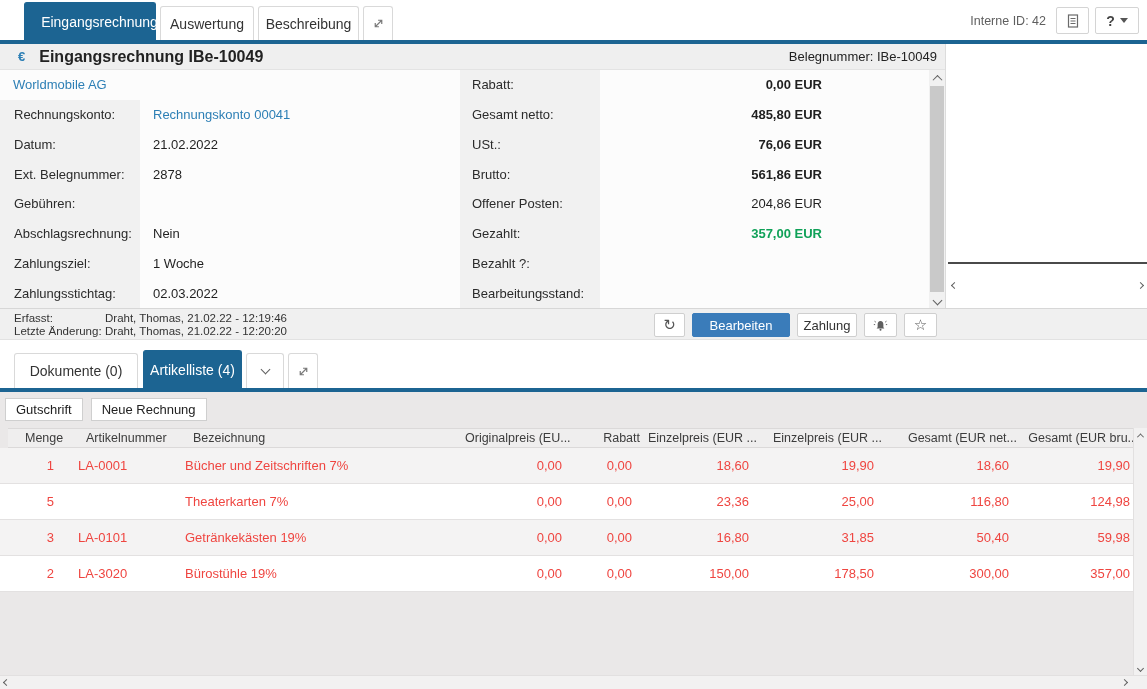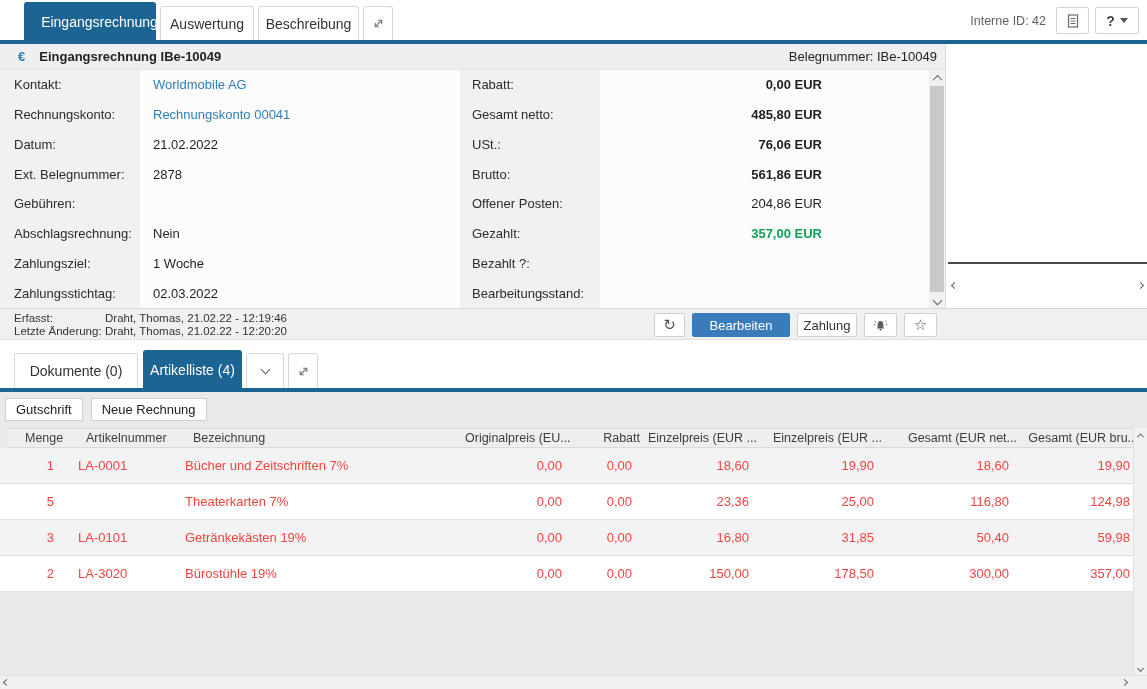--- a/index.html
+++ b/index.html
@@ -26,21 +26,21 @@
   .caret-down { width:0; height:0; border-left:4px solid transparent; border-right:4px solid transparent;
     border-top:5px solid #555; display:inline-block; }
   .blueline { position:absolute; left:0; right:0; height:4px; background:#1c6492; }
   .bl1 { top:40px; } .bl2 { top:388px; }
 
   
   .record { position:absolute; top:44px; left:0; width:945px; height:264px; background:#fcfcfc; }
   .rec-head { position:absolute; top:0; left:0; right:0; height:26px; background:#efefef;
     border-bottom:1px solid #e3e3e3; display:flex; align-items:center; }
   .euro { color:#2d7fb5; font-weight:bold; font-size:13px; margin-left:18px; }
-  .rec-title { font-weight:bold; font-size:13px; color:#222; margin-left:14px; }
+  .rec-title { font-weight:bold; font-size:16px; color:#222; margin-left:14px; }
   .rec-beleg { margin-left:auto; margin-right:8px; font-size:13px; color:#222; }
   .grid { position:absolute; top:26px; left:0; right:16px; bottom:0; display:flex; }
   .col { display:flex; flex-direction:column; }
   .col-l { width:460px; } .col-r { flex:1; }
   .drow { display:flex; height:29.75px; align-items:center; }
   .dlabel { width:140px; align-self:stretch; background:#f1f1f1; display:flex; align-items:center;
     padding-left:14px; font-size:13px; color:#2b2b2b; }
   .col-r .dlabel { padding-left:12px; }
   .dval { flex:1; padding-left:13px; font-size:13px; color:#1f1f1f; }
   .dval.link { color:#2d7fb5; cursor:pointer; }
@@ -163,21 +163,20 @@
 
   <div class="record">
     <div class="rec-head">
       <span class="euro">€</span>
       <span class="rec-title">Eingangsrechnung IBe-10049</span>
       <span class="rec-beleg">Belegnummer: IBe-10049</span>
     </div>
     <div class="grid">
       <div class="col col-l">
         <div class="drow">
-          <div class="dlabel">Kontakt:</div>
           <div class="dval link">Worldmobile AG</div>
         </div>
         <div class="drow">
           <div class="dlabel">Rechnungskonto:</div>
           <div class="dval link">Rechnungskonto 00041</div>
         </div>
         <div class="drow">
           <div class="dlabel">Datum:</div>
           <div class="dval">21.02.2022</div>
         </div>

